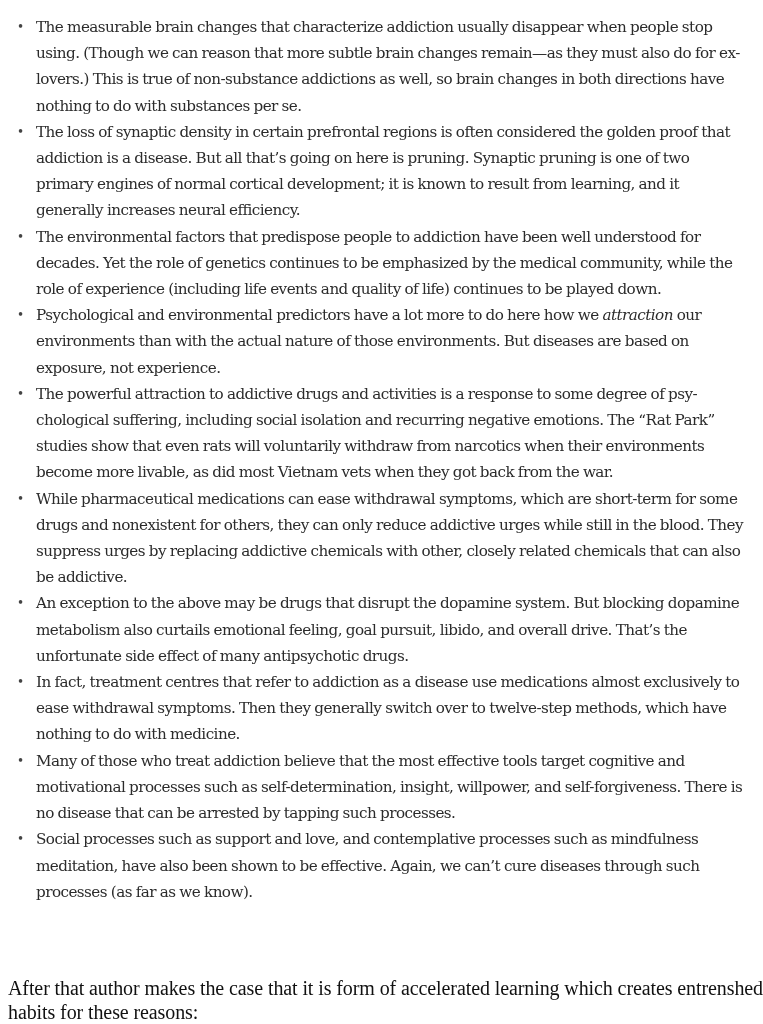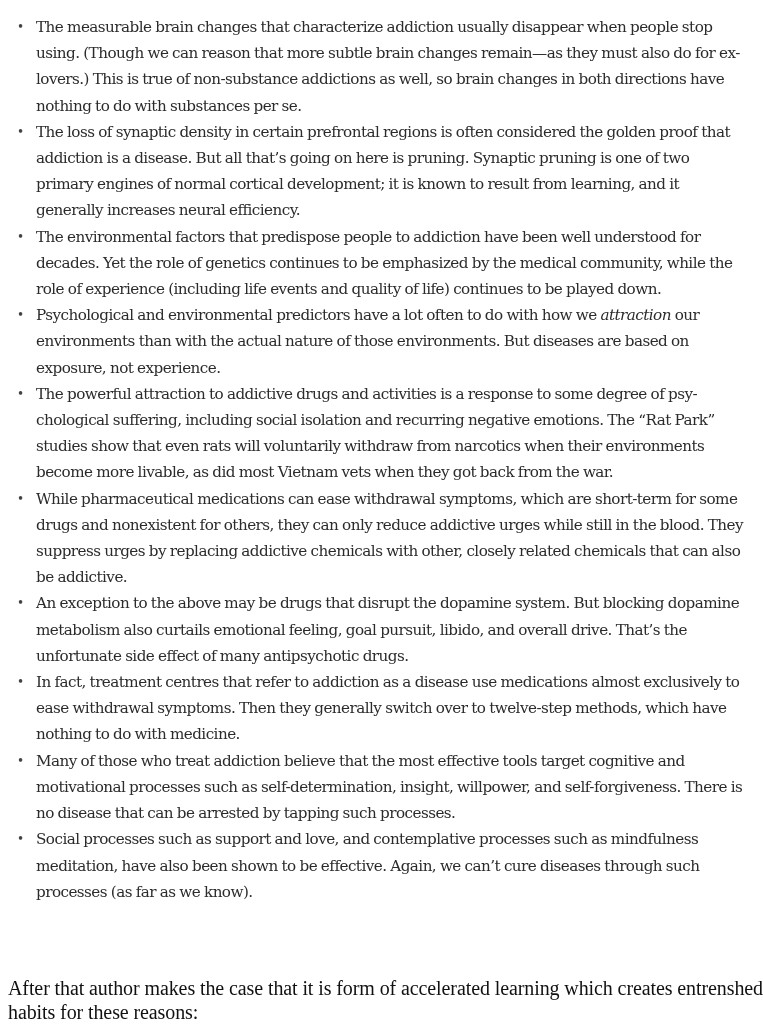--- a/index.html
+++ b/index.html
@@ -31,21 +31,21 @@
   }
 </style>
 </head>
 <body>
 
 <div class="page">
   <ul class="bullets">
     <li><span class="dot">•</span><span>The measurable brain changes that characterize addiction usually disappear when people stop using. (Though we can reason that more subtle brain changes remain—as they must also do for ex-lovers.) This is true of non-substance addictions as well, so brain changes in both directions have nothing to do with substances per se.</span></li>
     <li><span class="dot">•</span><span>The loss of synaptic density in certain prefrontal regions is often considered the golden proof that addiction is a disease. But all that’s going on here is pruning. Synaptic pruning is one of two primary engines of normal cortical development; it is known to result from learning, and it generally increases neural efficiency.</span></li>
     <li><span class="dot">•</span><span>The environmental factors that predispose people to addiction have been well understood for decades. Yet the role of genetics continues to be emphasized by the medical community, while the role of experience (including life events and quality of life) continues to be played down.</span></li>
-    <li><span class="dot">•</span><span>Psychological and environmental predictors have a lot often to do with how we </span><em>attraction</em><span> our environments than with the actual nature of those environments. But diseases are based on exposure, not experience.</span></li>
+    <li><span class="dot">•</span><span>Psychological and environmental predictors have a lot more to do here how we </span><em>attraction</em><span> our environments than with the actual nature of those environments. But diseases are based on exposure, not experience.</span></li>
     <li><span class="dot">•</span><span>The powerful attraction to addictive drugs and activities is a response to some degree of psy­chological suffering, including social isolation and recurring negative emotions. The “Rat Park” studies show that even rats will voluntarily withdraw from narcotics when their envi­ronments become more livable, as did most Vietnam vets when they got back from the war.</span></li>
     <li><span class="dot">•</span><span>While pharmaceutical medications can ease withdrawal symptoms, which are short-term for some drugs and nonexistent for others, they can only reduce addictive urges while still in the blood. They suppress urges by replacing addictive chemicals with other, closely re­lated chemicals that can also be addictive.</span></li>
     <li><span class="dot">•</span><span>An exception to the above may be drugs that disrupt the dopamine system. But blocking dopamine metabolism also curtails emotional feeling, goal pursuit, libido, and overall drive. That’s the unfortunate side effect of many antipsychotic drugs.</span></li>
     <li><span class="dot">•</span><span>In fact, treatment centres that refer to addiction as a disease use medications almost exclu­sively to ease withdrawal symptoms. Then they generally switch over to twelve-step meth­ods, which have nothing to do with medicine.</span></li>
     <li><span class="dot">•</span><span>Many of those who treat addiction believe that the most effective tools target cognitive and motivational processes such as self-determination, insight, willpower, and self-forgiveness. There is no disease that can be arrested by tapping such processes.</span></li>
     <li><span class="dot">•</span><span>Social processes such as support and love, and contemplative processes such as mindfulness meditation, have also been shown to be effective. Again, we can’t cure diseases through such processes (as far as we know).</span></li>
   </ul>
 
   <p class="after">After that author makes the case that it is form of accelerated learning which creates entrenshed habits for these reasons:</p>
 </div>

